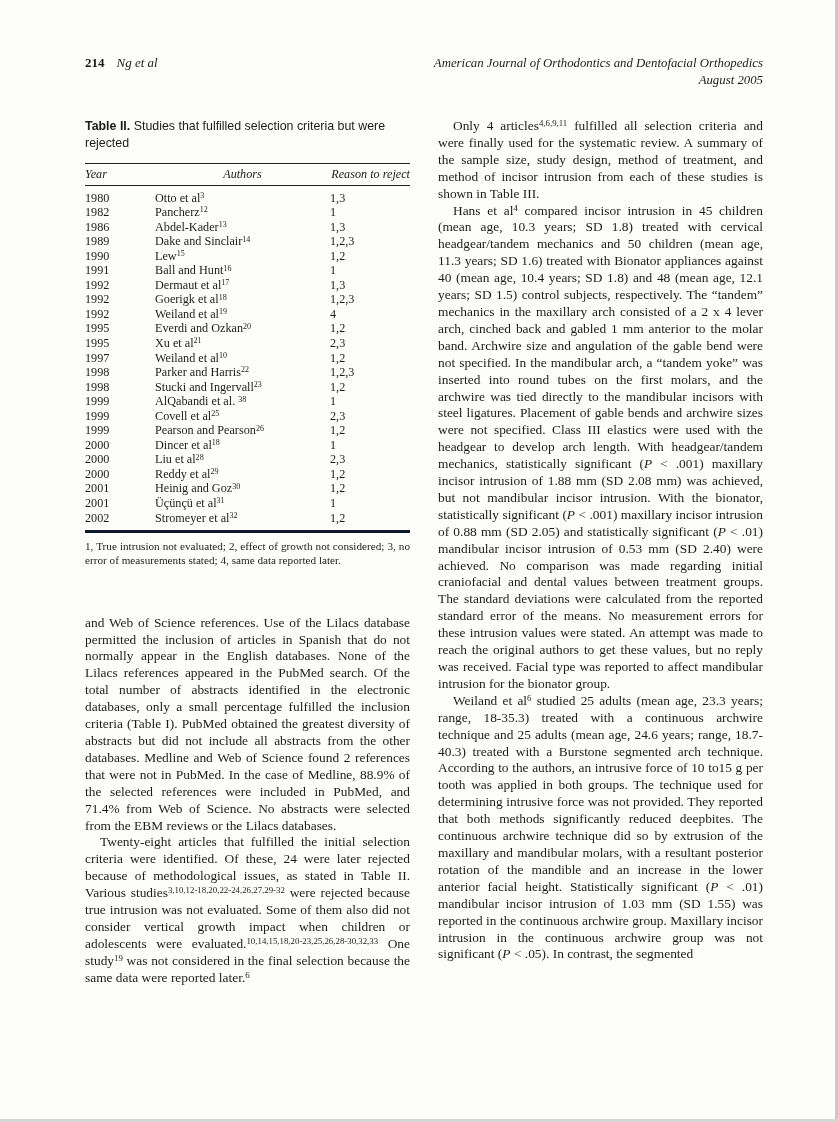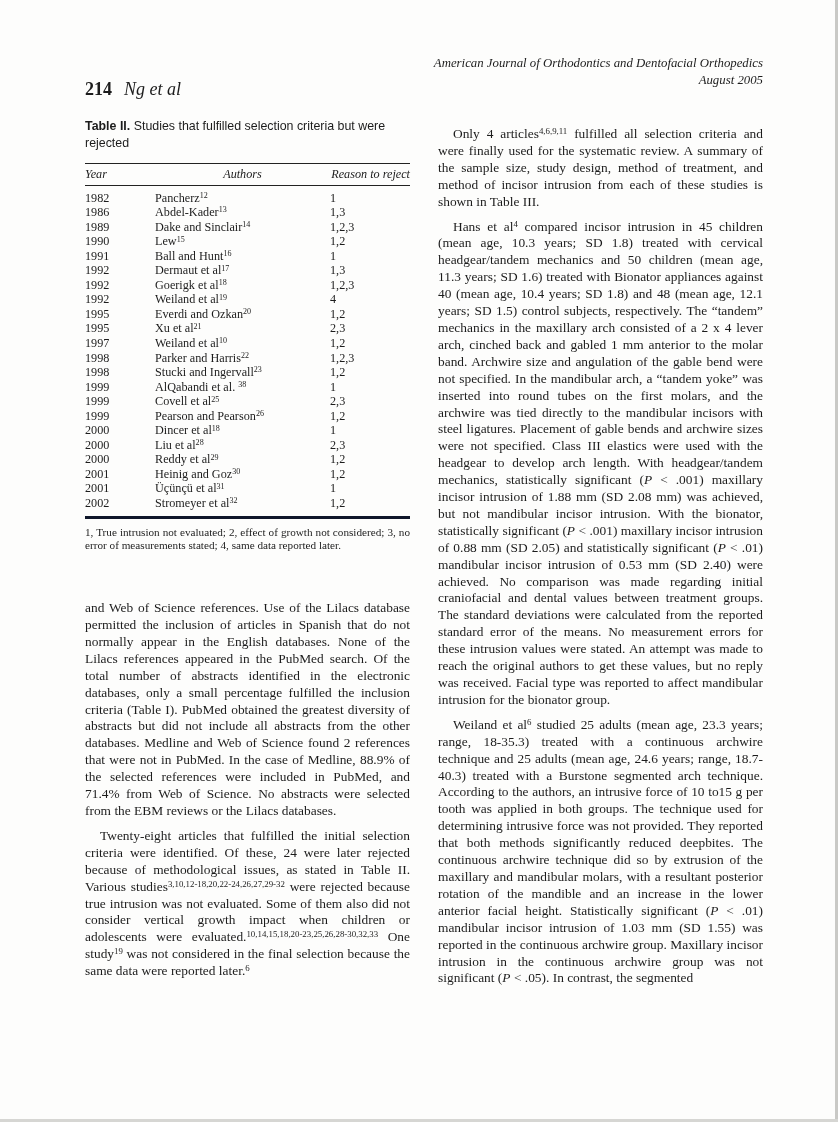--- a/index.html
+++ b/index.html
@@ -18,21 +18,21 @@
     background: #c9c9c6;
   }
   .scan-edge-bottom {
     position: absolute; left: 0; bottom: 0; width: 100%; height: 3px;
     background: #d6d6d3;
   }
   .header {
     position: absolute; top: 55px; left: 85px; width: 678px;
     display: flex; justify-content: space-between; align-items: flex-start;
   }
-  .head-left { font-size: 18px; white-space: nowrap; margin-top: 24px; }
+  .head-left { font-size: 13px; white-space: nowrap; }
   .pagenum { font-weight: bold; margin-right: 12px; }
   .head-authors { font-style: italic; }
   .head-right {
     text-align: right; font-style: italic; font-size: 12.8px; line-height: 16.5px;
   }
   .columns {
     position: absolute; top: 118px; left: 85px; width: 678px;
     display: flex; gap: 28px;
   }
   .col { width: 328px; }
@@ -73,21 +73,21 @@
     font-size: 11.2px; line-height: 13.8px;
     margin: 7px 0 0 0;
     text-align: justify;
   }
 
   .bodytext { margin-top: 47px; }
   p.body {
     font-size: 13.4px; line-height: 16.9px;
     text-align: justify; margin: 0;
   }
-  p.indent { text-indent: 15px; margin-top: 8px; }
+  p.indent { text-indent: 15px; }
 
   sup {
     font-size: 66%;
     line-height: 0;
     position: relative;
     vertical-align: baseline;
     top: -0.45em;
   }
 </style>
 </head>
@@ -113,20 +113,25 @@
         <table class="data">
           <thead>
             <tr>
               <th class="c-year">Year</th>
               <th class="c-authors">Authors</th>
               <th class="c-reason">Reason to reject</th>
             </tr>
           </thead>
           <tbody>
               <tr>
+                <td class="c-year">1980</td>
+                <td class="c-authors">Otto et al<sup>3</sup></td>
+                <td class="c-reason">1,3</td>
+              </tr>
+              <tr>
                 <td class="c-year">1982</td>
                 <td class="c-authors">Pancherz<sup>12</sup></td>
                 <td class="c-reason">1</td>
               </tr>
               <tr>
                 <td class="c-year">1986</td>
                 <td class="c-authors">Abdel-Kader<sup>13</sup></td>
                 <td class="c-reason">1,3</td>
               </tr>
               <tr>

